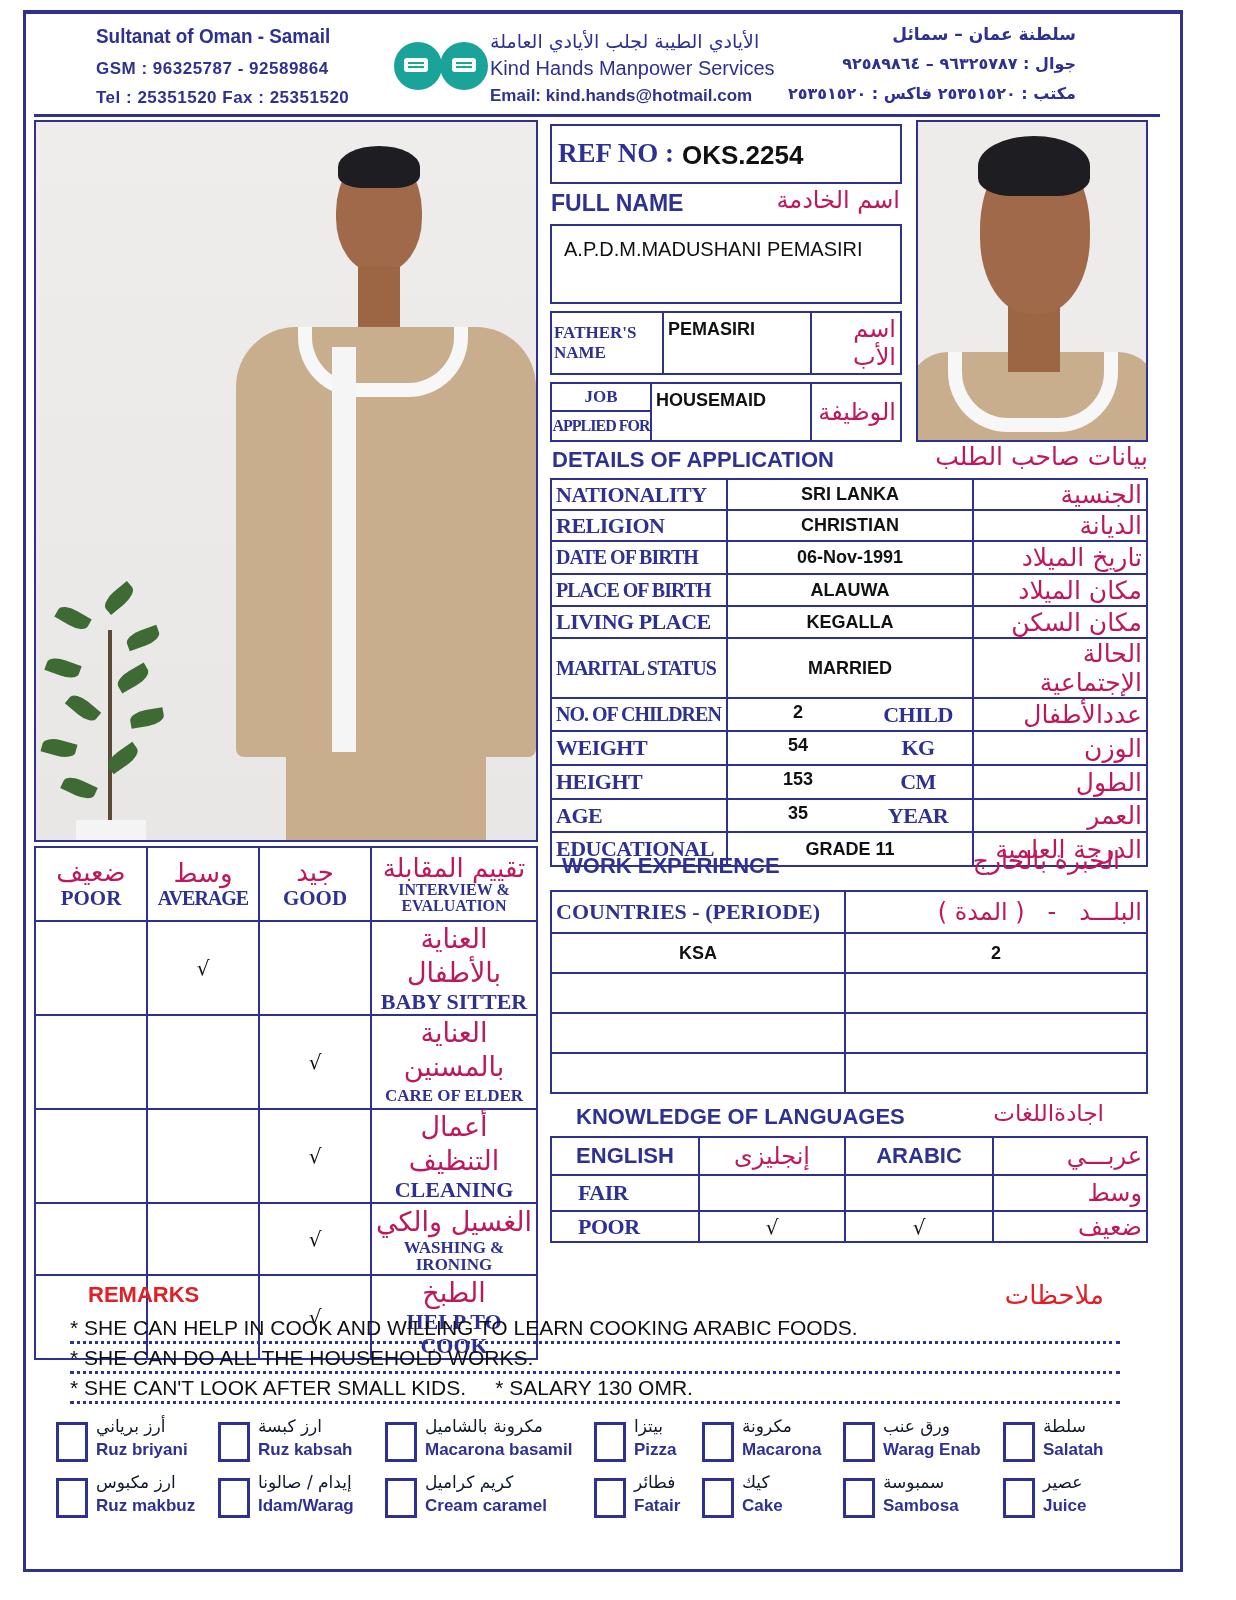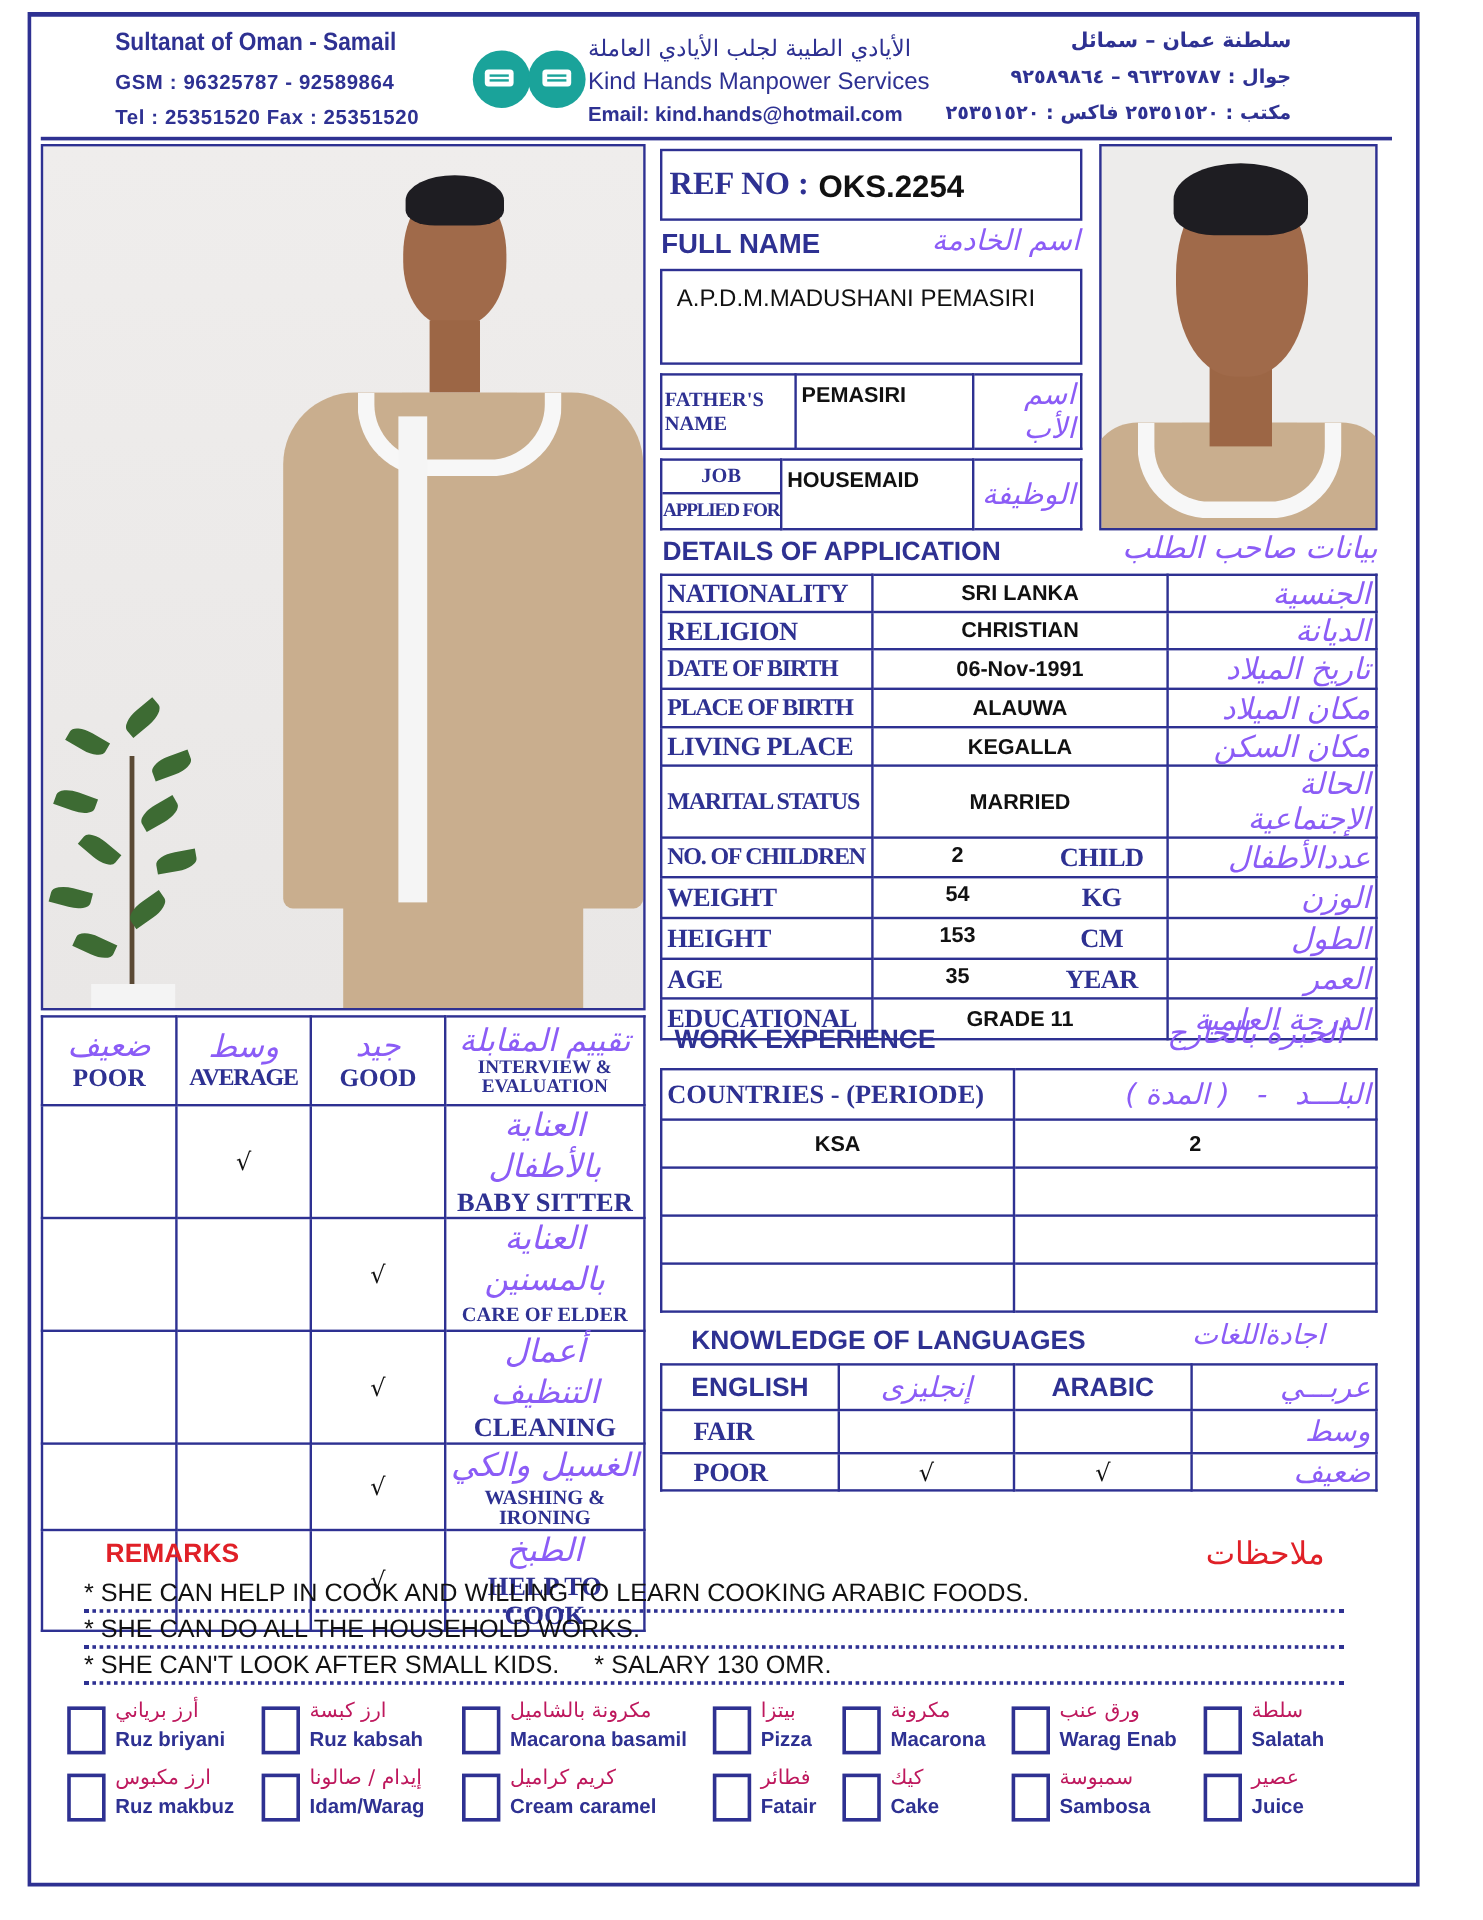--- a/index.html
+++ b/index.html
@@ -26,27 +26,27 @@
   .fig-collar { position: absolute; border: 14px solid #f7f7f7; border-top: none; border-radius: 0 0 60px 60px; }
   .fig-stripe { position: absolute; background: #f5f5f5; }
   .plant { position: absolute; left: 0; bottom: 0; width: 150px; height: 270px; }
   .leaf { position: absolute; width: 34px; height: 16px; background: #3d6b33; border-radius: 50% 0 50% 0; }
   
   .box { position: absolute; border: 2px solid #2e3192; background: #fff; }
   table.grid { position: absolute; border-collapse: collapse; }
   table.grid td { border: 2px solid #2e3192; padding: 0 4px; vertical-align: middle; }
   .lbl { font-family: "Liberation Serif", serif; font-weight: bold; color: #2e3192; font-size: 22px; white-space: nowrap; letter-spacing: -0.5px; }
   .val { font-family: "Liberation Sans", sans-serif; font-weight: bold; color: #111; font-size: 18px; text-align: center; }
-  .ar { font-family: "DejaVu Sans", sans-serif; color: #8b5cf6; font-size: 24px; text-align: right; direction: rtl; font-style: italic; }
+  .ar { font-family: "DejaVu Sans", sans-serif; color: #be185d; font-size: 24px; text-align: right; direction: rtl; }
   .sec { font-family: "Liberation Sans", sans-serif; font-weight: bold; color: #2e3192; font-size: 22px; }
   .tick { font-family: "DejaVu Sans", sans-serif; color: #111; font-size: 20px; text-align: center; }
   .remark { position: absolute; left: 70px; width: 1050px; font-size: 21px; color: #111; border-bottom: 3px dotted #2e3192; height: 30px; line-height: 28px; font-family: "Liberation Sans", sans-serif; }
   .food { position: absolute; height: 48px; }
   .food .cb { position: absolute; left: 0; top: 6px; width: 32px; height: 40px; border: 3px solid #2e3192; }
-  .food .far { position: absolute; left: 40px; top: 0; font-family: "DejaVu Sans", sans-serif; font-size: 17px; color: #be185d; white-space: nowrap; }
+  .food .far { position: absolute; left: 40px; top: 0; font-family: "DejaVu Sans", sans-serif; font-size: 17px; color: #0f172a; white-space: nowrap; }
   .food .fen { position: absolute; left: 40px; top: 24px; font-family: "Liberation Sans", sans-serif; font-weight: bold; font-size: 17px; color: #2e3192; white-space: nowrap; }
 </style>
 </head>
 <body>
 
 <div class="frame"></div>
 
 <div class="hdr-l">
   <div class="abs" style="left:96px;top:24px;font-size:21px;font-family:'Liberation Sans',sans-serif;font-weight:bold;transform:scaleX(0.9);transform-origin:left;">Sultanat of Oman - Samail</div>
   <div class="abs" style="left:96px;top:59px;font-size:17px;letter-spacing:0.5px;">GSM : 96325787 - 92589864</div>

